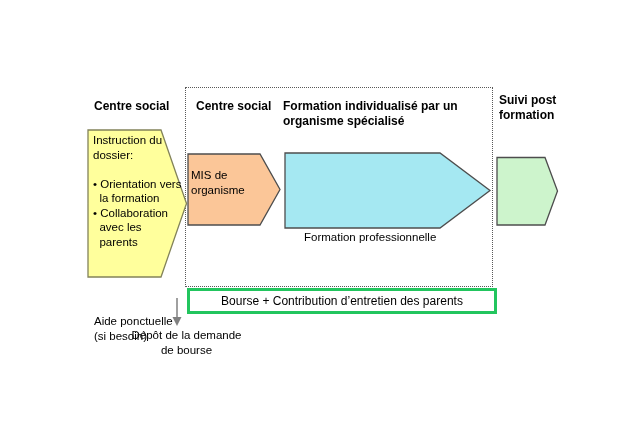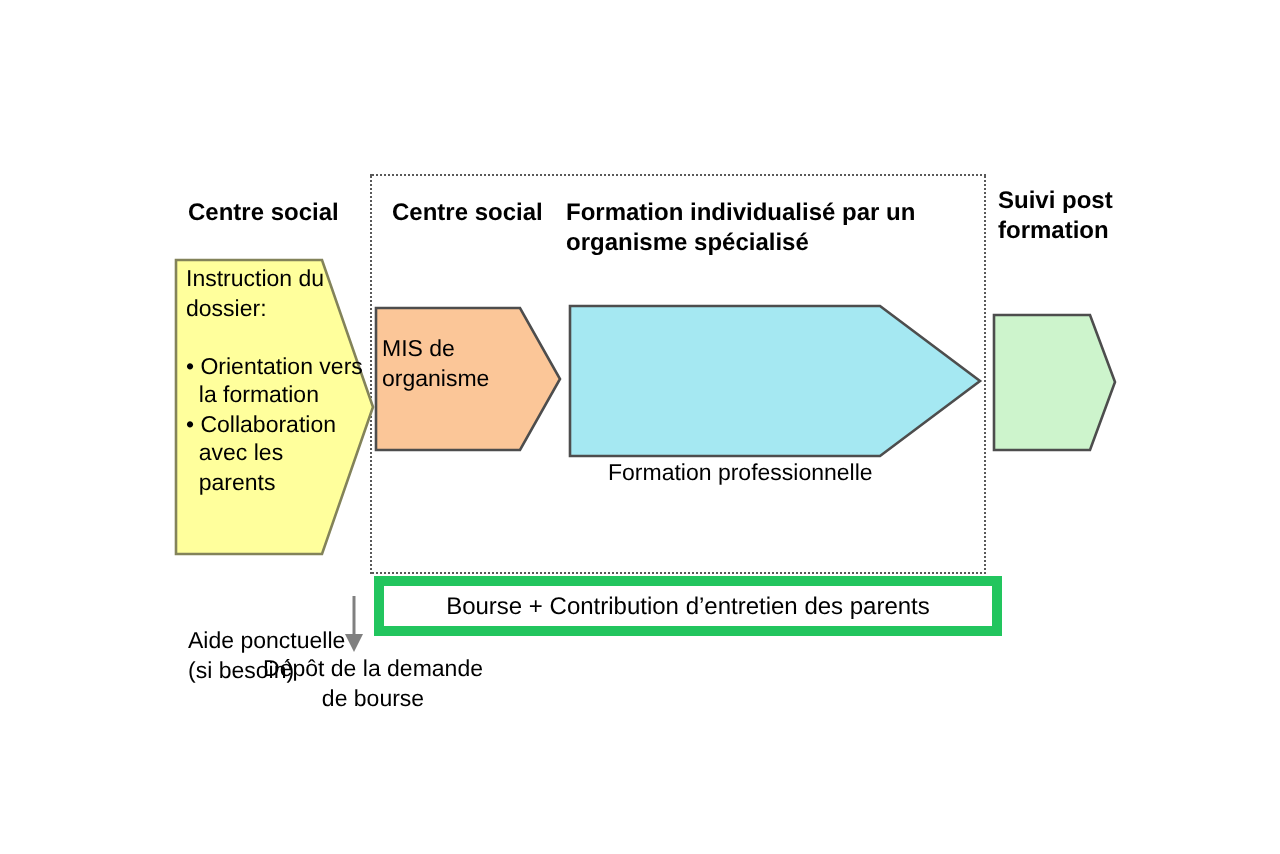--- a/index.html
+++ b/index.html
@@ -23,21 +23,21 @@
     font-size:11.5px;
     line-height:14.5px;
     white-space:pre-wrap;
   }
   .frame-dotted{
     left:185px;top:87px;width:306px;height:198px;
     border:1px dotted #595959;
   }
   .funding-bar{
     left:187px;top:288px;width:304px;height:20px;
-    border:5px solid #22c55e;
+    border:3px solid #22c55e;
     background:#ffffff;
     font-size:12px;
     line-height:20px;
     text-align:center;
     white-space:nowrap;
   }
   svg.layer{left:0;top:0;}
   .t-header-left{left:94px;top:99px;}
   .t-header-inside{left:196px;top:99px;}
   .t-header-coaching{left:283px;top:99px;width:200px;}

